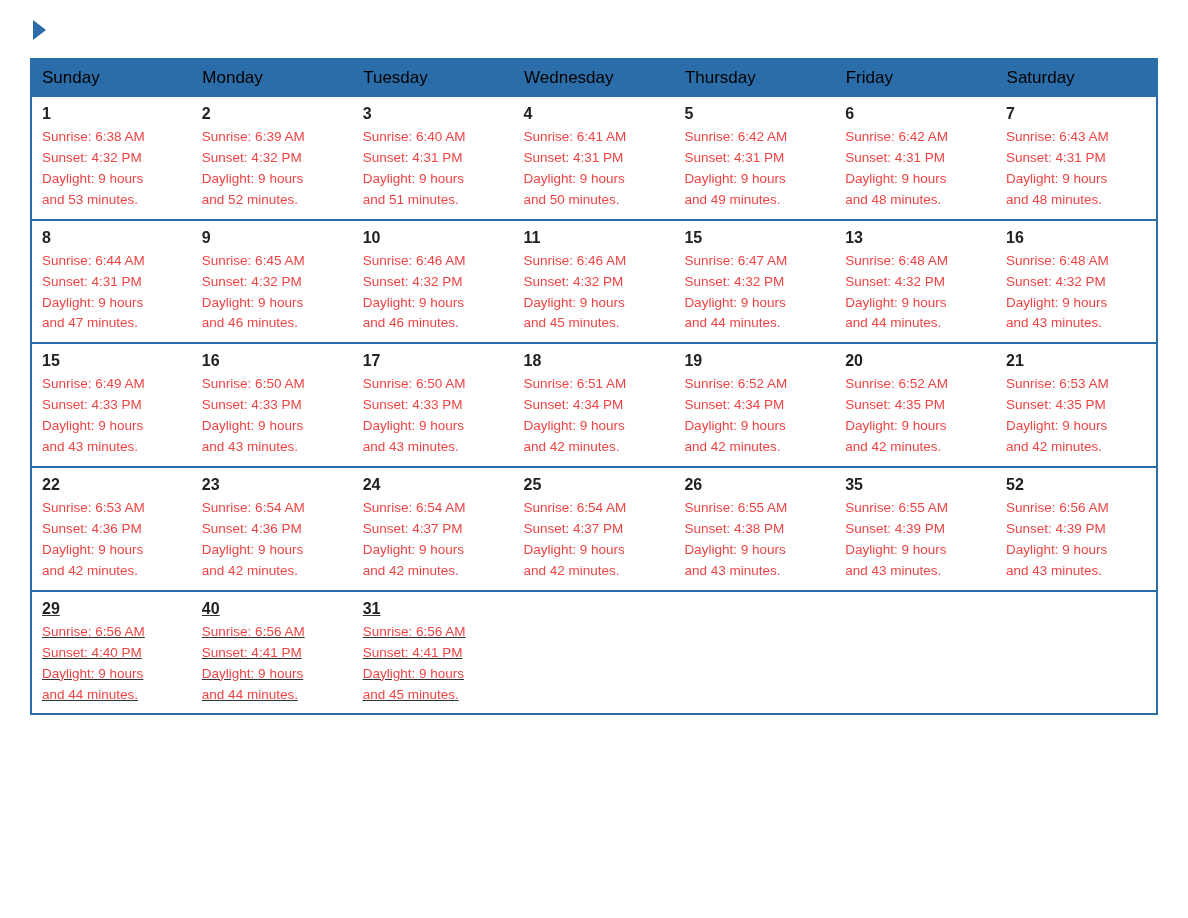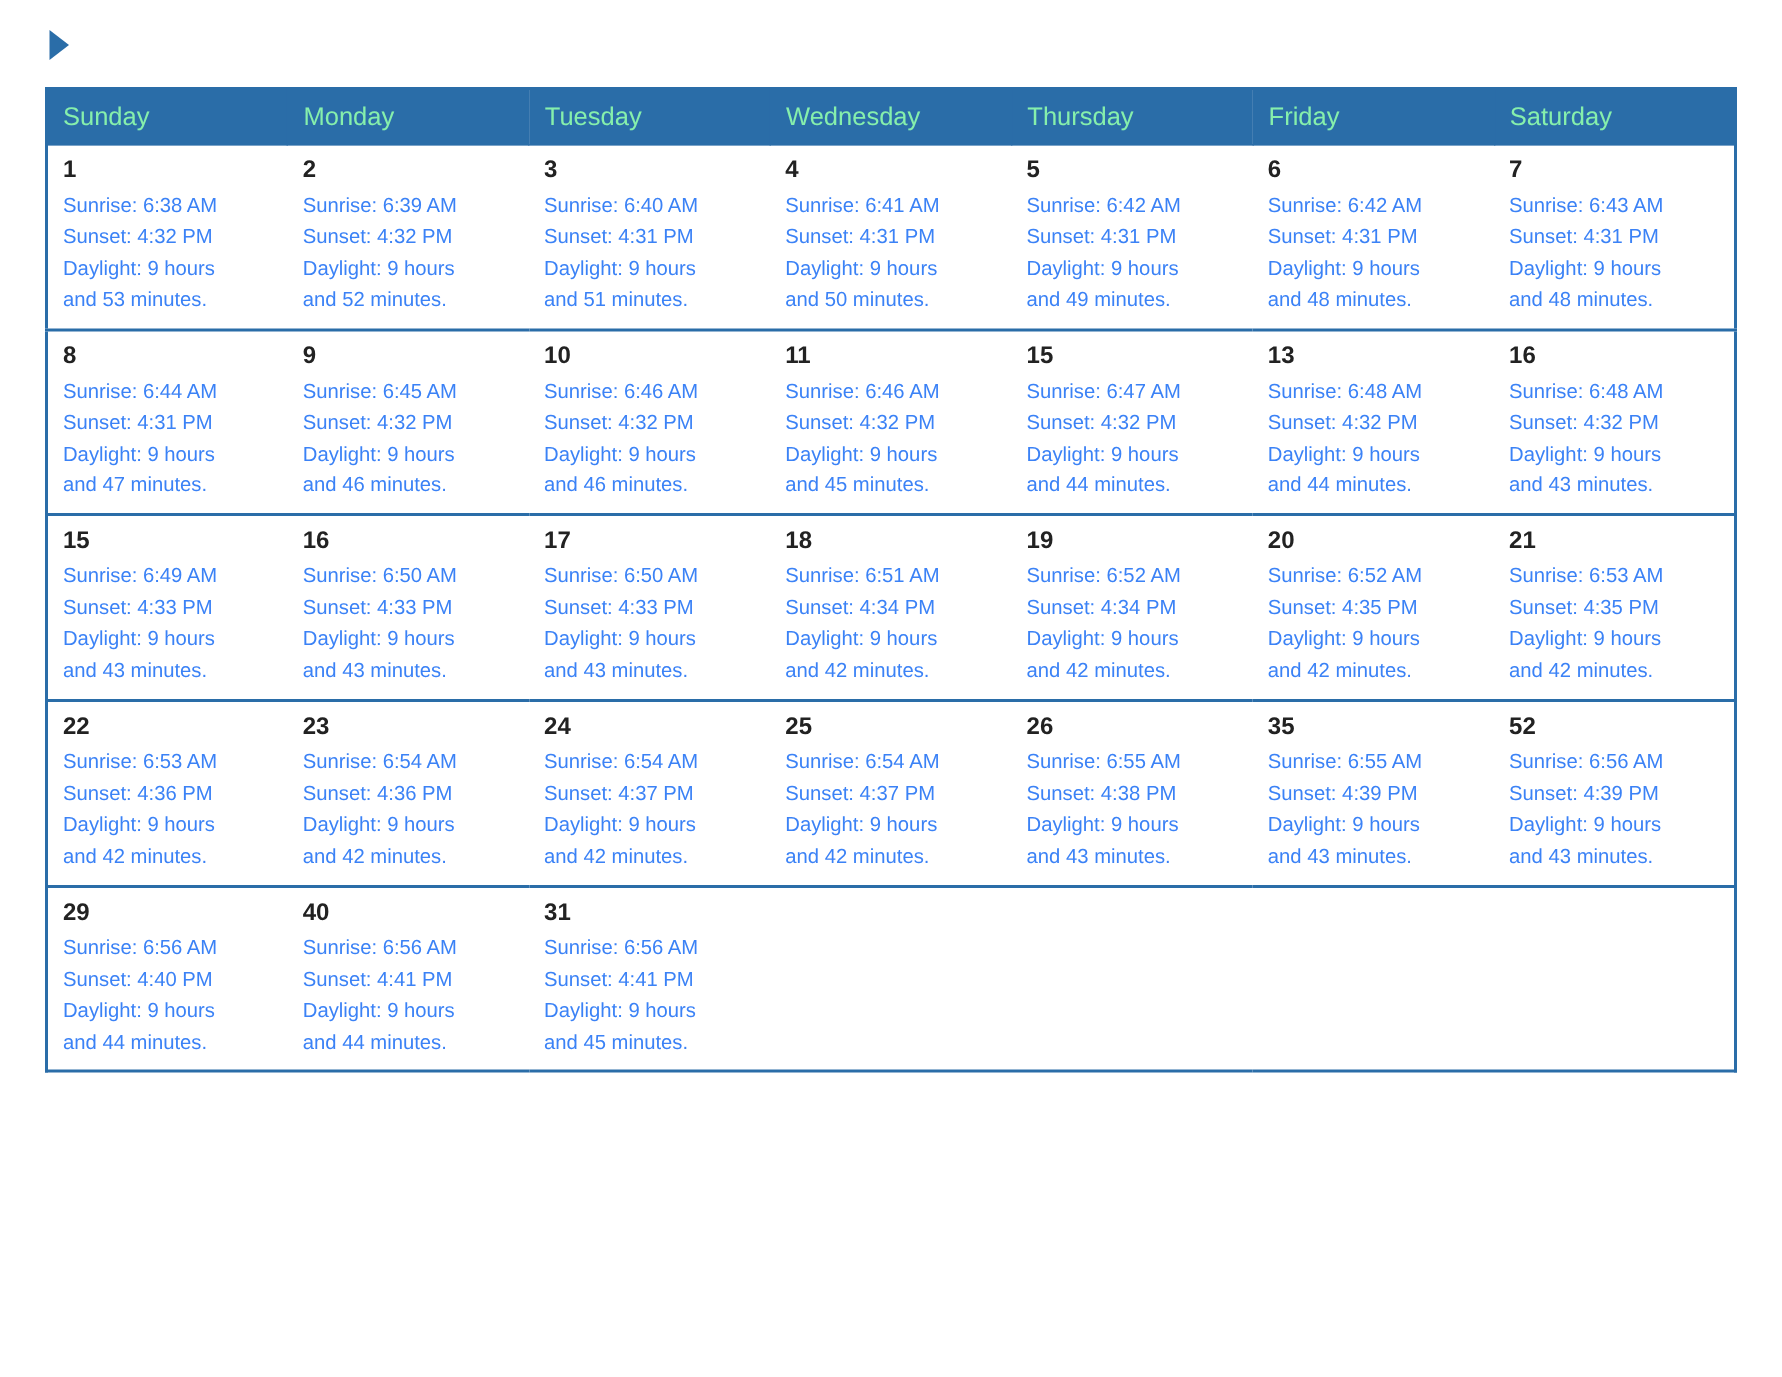--- a/index.html
+++ b/index.html
@@ -53,50 +53,51 @@
     }
 
     
     .calendar-table {
       width: 100%;
       border-collapse: collapse;
       border: 2px solid #2a6da8;
     }
     .calendar-table th {
       background-color: #2a6da8;
-      color: #86efac;
+      color: #000000;
       font-size: 17px;
       font-weight: normal;
       padding: 8px 10px;
       text-align: left;
       border: 1px solid #2a6da8;
     }
     .calendar-table td {
       vertical-align: top;
       padding: 8px 10px;
       font-size: 13.5px;
       color: #333;
       border: none;
       border-bottom: 2px solid #2a6da8;
       width: calc(100% / 7);
     }
     .calendar-table tr:last-child td {
       border-bottom: none;
+      text-decoration: underline;
     }
     .day-number {
       font-size: 16px;
       font-weight: bold;
       color: #222;
       margin-bottom: 4px;
       display: block;
     }
     .day-info {
       font-size: 13.5px;
       line-height: 1.55;
-      color: #3b82f6;
+      color: #ef4444;
     }
     .empty-cell {
       background: #fff;
     }
     tr.week-row td {
       background: #fff;
     }
   </style>
 </head>
 <body>

